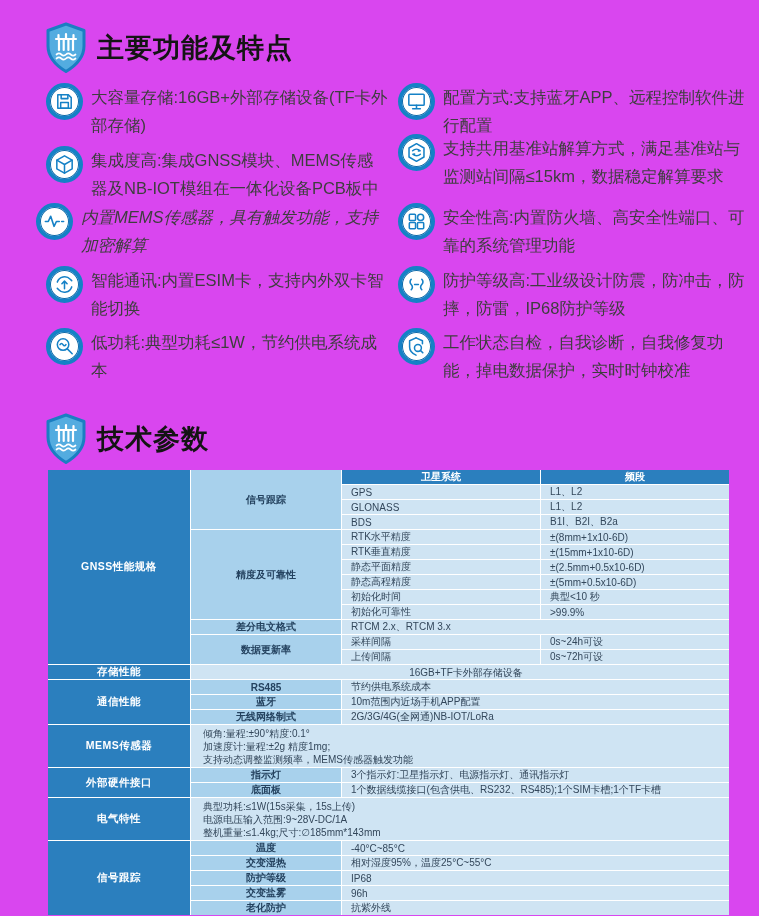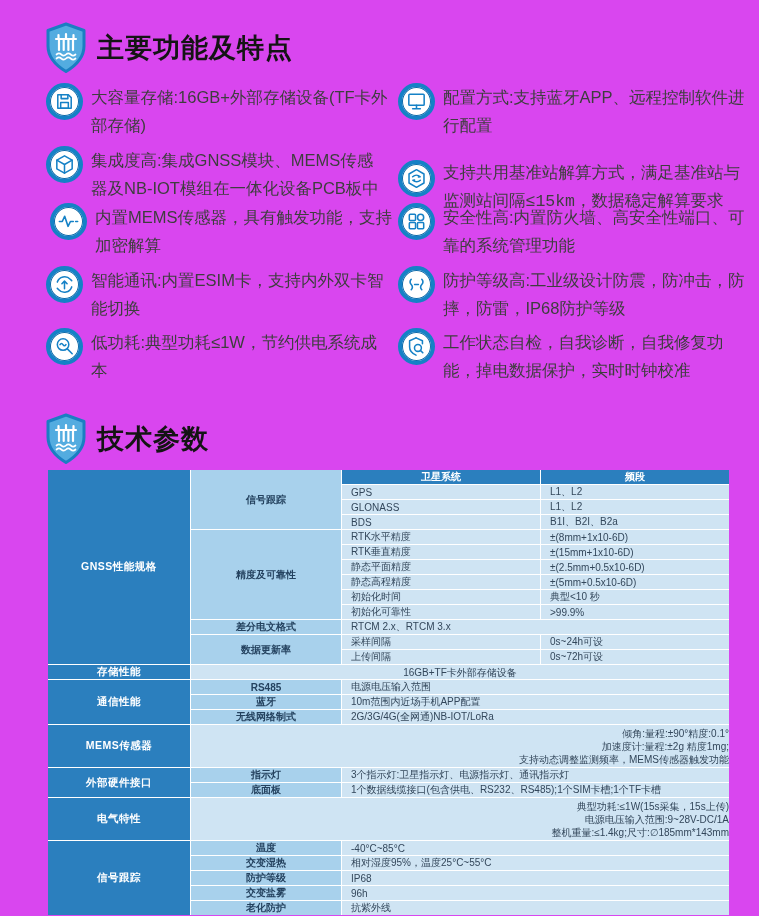--- a/index.html
+++ b/index.html
@@ -25,21 +25,21 @@
   .spec-table { position:absolute; left:48px; top:470px; width:681px;
                 display:grid; gap:1px; background:#ffffff;
                 grid-template-columns:142px 150px 198px 188px;
                 grid-template-rows:repeat(17,14px) 42px 14px 14px 42px repeat(5,14px);
                 font-size:10px; color:#33475b; }
   .cell { display:flex; align-items:center; overflow:hidden; white-space:nowrap; }
   .cat  { background:#2b7fbe; color:#ffffff; font-weight:700; justify-content:center; font-size:10.5px; letter-spacing:0.5px; }
   .hdr  { background:#2b7fbe; color:#ffffff; font-weight:700; justify-content:center; }
   .sub  { background:#a8d1ec; color:#24425f; font-weight:700; justify-content:center; }
   .p, .v, .mv { background:#cfe4f3; padding-left:9px; }
-  .mc   { background:#cfe4f3; flex-direction:column; justify-content:center; text-align:right; line-height:13px; }
+  .mc   { background:#cfe4f3; flex-direction:column; justify-content:center; text-align:left; line-height:13px;padding-left:12px; }
   .mc div { width:100%; }
 </style>
 </head>
 <body>
 
 <div class="page">
 
   <div class="sec-header" style="left:44px; top:22px;">
     <svg class="shield" viewBox="0 0 44 52">
       <path d="M22 2 40 8.5v15.5c0 11.5-8 19.5-18 25.5C12 43.5 4 35.5 4 24V8.5Z" fill="#53ace0" stroke="#1b7ec2" stroke-width="3" stroke-linejoin="round"></path>
@@ -68,21 +68,21 @@
   <div class="feat-item left" style="left:46px; top:146px;">
     <span class="feat-icon">
       <svg viewBox="0 0 24 24" fill="none" stroke="#1581c6" stroke-width="1.6" stroke-linejoin="round" stroke-linecap="round">
         <path d="M12 3l8 4.5v9L12 21l-8-4.5v-9Z"></path>
           <path d="M4 7.5l8 4.5 8-4.5M12 12v9"></path>
       </svg>
     </span>
     <p class="feat-text">集成度高:集成GNSS模块、MEMS传感器及NB-IOT模组在一体化设备PCB板中</p>
   </div>
 
-  <div class="feat-item left" style="left:50px; top:203px;">
+  <div class="feat-item left" style="left:36px; top:203px;font-style:italic;">
     <span class="feat-icon">
       <svg viewBox="0 0 24 24" fill="none" stroke="#1581c6" stroke-width="1.7" stroke-linejoin="round" stroke-linecap="round">
         <path d="M2.5 12h3l2.5-5.5L11.5 17l2.5-5h3"></path>
           <path d="M19.5 12h2"></path>
       </svg>
     </span>
     <p class="feat-text">内置MEMS传感器，具有触发功能，支持加密解算</p>
   </div>
 
   <div class="feat-item left" style="left:46px; top:266px;">
@@ -110,21 +110,21 @@
   <div class="feat-item right" style="left:398px; top:83px;">
     <span class="feat-icon">
       <svg viewBox="0 0 24 24" fill="none" stroke="#1581c6" stroke-width="1.6" stroke-linejoin="round" stroke-linecap="round">
         <rect x="4" y="4.5" width="16" height="11.5" rx="1"></rect>
           <path d="M12 16v3.5M8 19.5h8"></path>
       </svg>
     </span>
     <p class="feat-text">配置方式:支持蓝牙APP、远程控制软件进行配置</p>
   </div>
 
-  <div class="feat-item right" style="left:398px; top:160px;font-family:Liberation Mono, monospace;">
+  <div class="feat-item right" style="left:398px; top:134px;">
     <span class="feat-icon">
       <svg viewBox="0 0 24 24" fill="none" stroke="#1581c6" stroke-width="1.6" stroke-linejoin="round" stroke-linecap="round">
         <path d="M12 2.8l7.8 4.5v9.4L12 21.2 4.2 16.7V7.3Z"></path>
         <path d="M8 10.2c2.2-2.2 5.6-2.2 7.8 0l-1.8.2"></path>
           <path d="M16 13.8c-2.2 2.2-5.6 2.2-7.8 0l1.8-.2"></path>
       </svg>
     </span>
     <p class="feat-text">支持共用基准站解算方式，满足基准站与监测站间隔≤15km，数据稳定解算要求</p>
   </div>
 
@@ -218,21 +218,21 @@
     <div class="cell mv" style="grid-area:11/3/12/5">RTCM 2.x、RTCM 3.x</div>
 
     <div class="cell p" style="grid-area:12/3/13/4">采样间隔</div>
     <div class="cell v" style="grid-area:12/4/13/5">0s~24h可设</div>
     <div class="cell p" style="grid-area:13/3/14/4">上传间隔</div>
     <div class="cell v" style="grid-area:13/4/14/5">0s~72h可设</div>
 
     <div class="cell mc" style="grid-area:14/2/15/5">16GB+TF卡外部存储设备</div>
 
     <div class="cell sub" style="grid-area:15/2/16/3">RS485</div>
-    <div class="cell mv" style="grid-area:15/3/16/5">电源电压输入范围</div>
+    <div class="cell mv" style="grid-area:15/3/16/5">节约供电系统成本</div>
     <div class="cell sub" style="grid-area:16/2/17/3">蓝牙</div>
     <div class="cell mv" style="grid-area:16/3/17/5">10m范围内近场手机APP配置</div>
     <div class="cell sub" style="grid-area:17/2/18/3">无线网络制式</div>
     <div class="cell mv" style="grid-area:17/3/18/5">2G/3G/4G(全网通)NB-IOT/LoRa</div>
 
     <div class="cell mc" style="grid-area:18/2/19/5">
       <div>倾角:量程:±90°精度:0.1°</div>
       <div>加速度计:量程:±2g 精度1mg;</div>
       <div>支持动态调整监测频率，MEMS传感器触发功能</div>
     </div>

